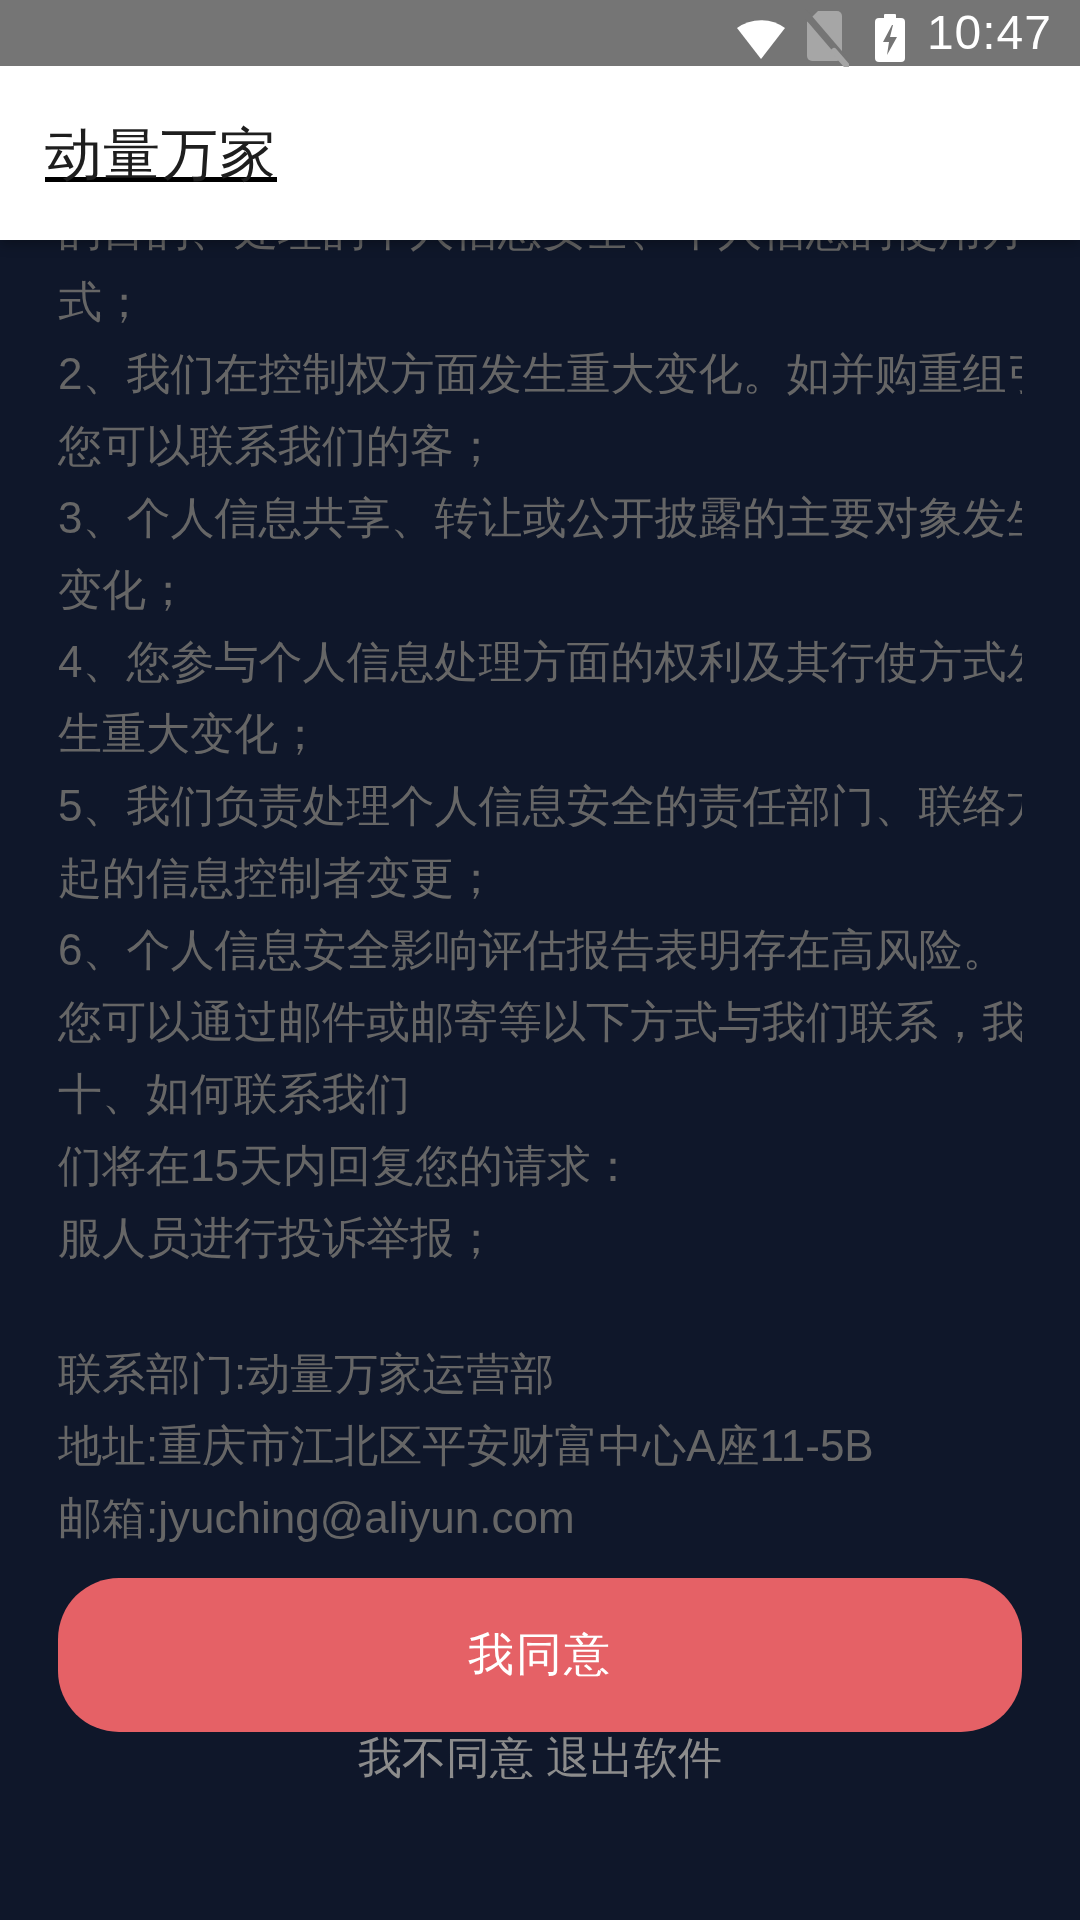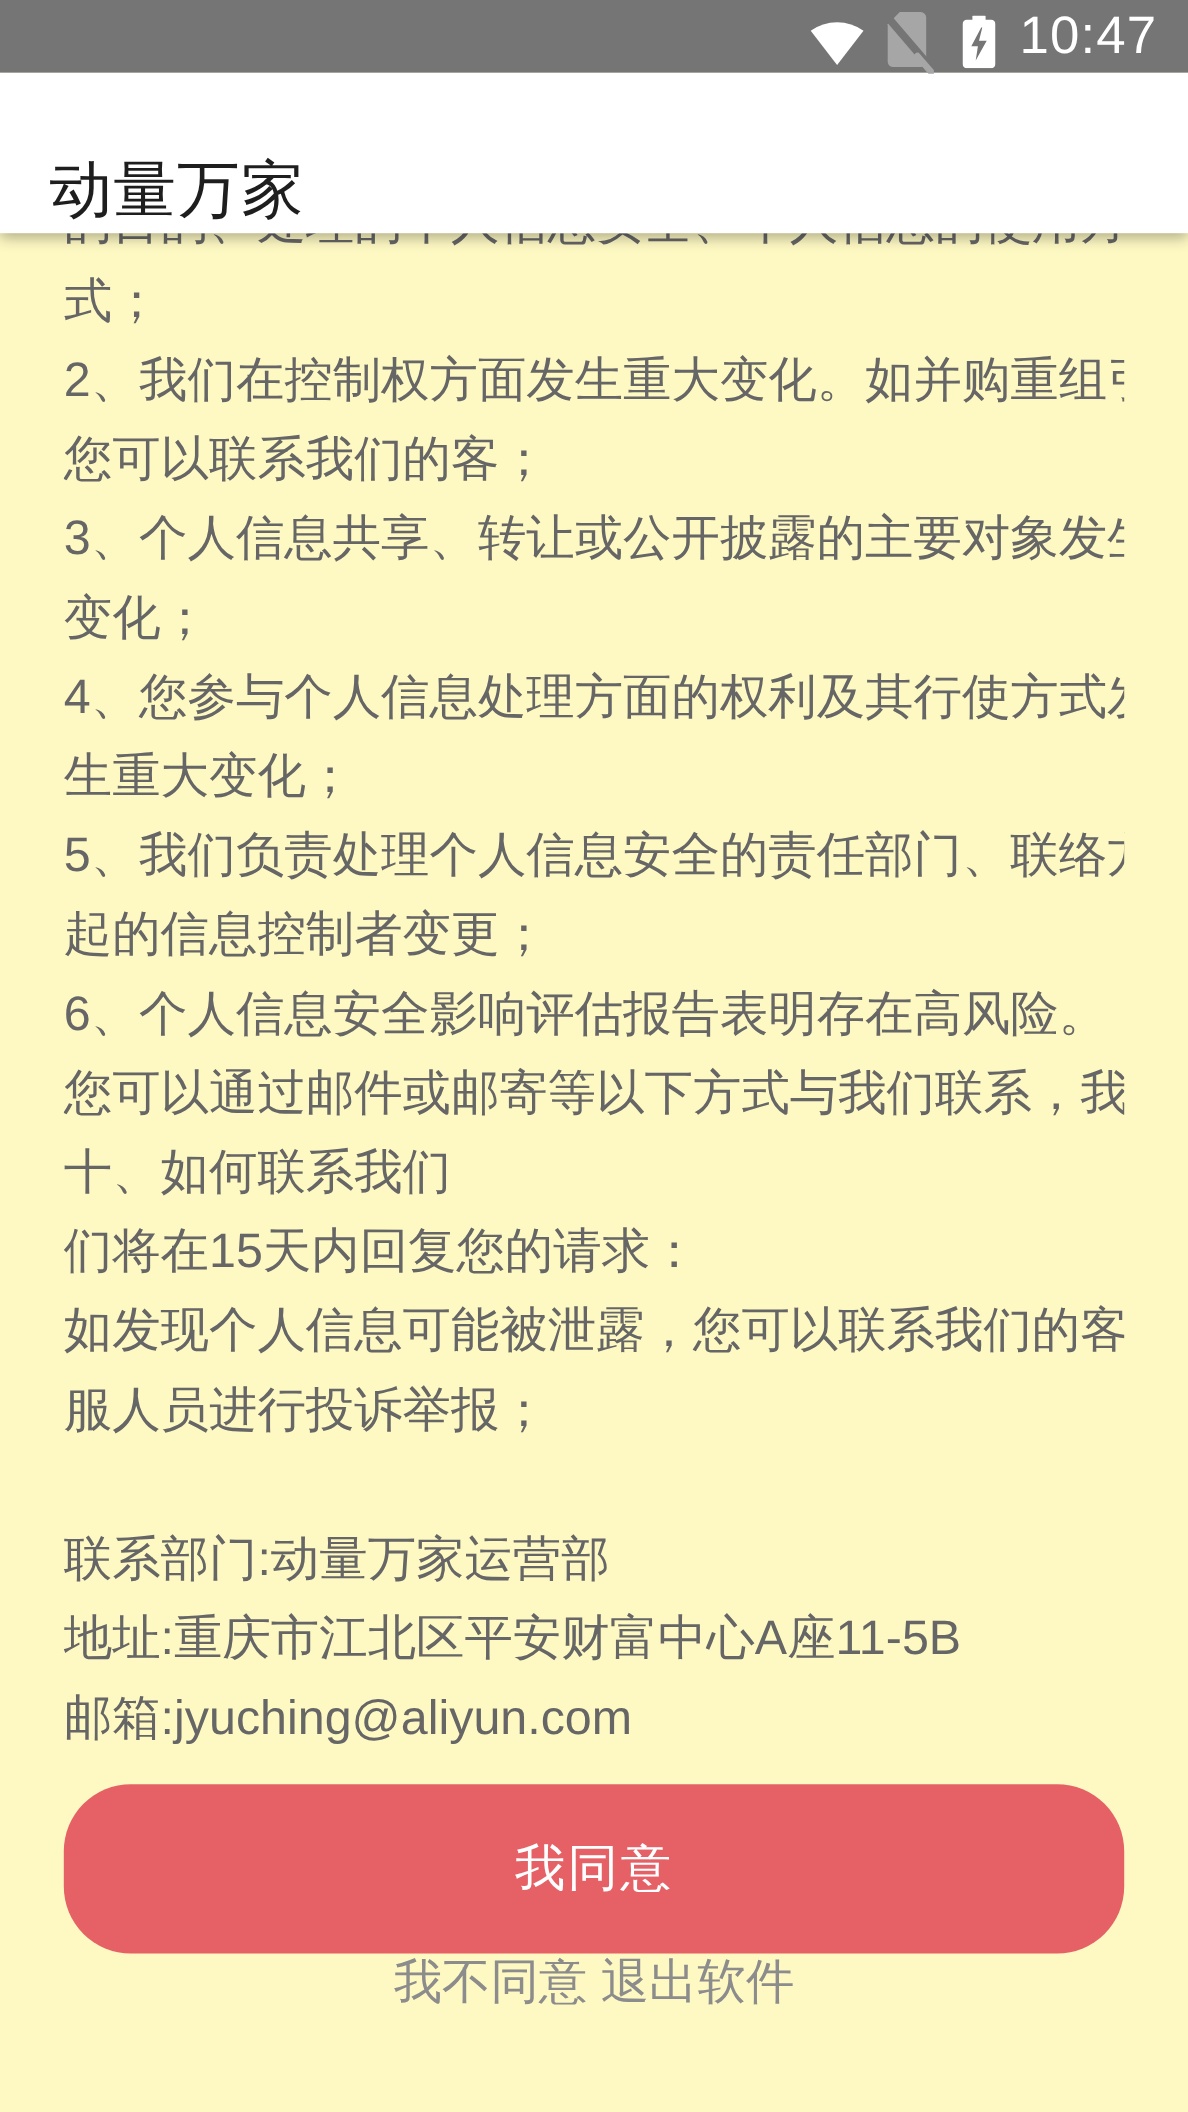--- a/index.html
+++ b/index.html
@@ -2,21 +2,21 @@
 <html><head>
 <meta charset="utf-8">
 <style>
   html, body { margin: 0; padding: 0; background: #e0e0e0; }
   * { box-sizing: border-box; }
 
   .phone {
     position: relative;
     width: 1080px;
     height: 1920px;
-    background: #fef9c3;
+    background: #0f172a;
     overflow: hidden;
     font-family: "Liberation Sans", "DejaVu Sans", sans-serif;
   }
 
   
   .status-bar {
     position: relative;
     z-index: 3;
     height: 66px;
     background: #757575;
@@ -33,26 +33,27 @@
     color: #ffffff;
     font-size: 48px;
     line-height: 66px;
     letter-spacing: 1px;
   }
 
   
   .app-bar {
     position: relative;
     z-index: 2;
-    height: 146px;
+    height: 174px;
     background: #ffffff;
     display: flex;
-    align-items: flex-end;
+    align-items: center;
     padding-left: 45px;
     box-shadow: 0 4px 12px rgba(0,0,0,0.30);
+    text-decoration: underline;
   }
   .app-title {
     font-size: 57px;
     color: #1e1e1e;
     letter-spacing: 1px;
     padding-top: 4px;
   }
 
   
   .content {
@@ -133,21 +134,20 @@
       <div class="line">3、个人信息共享、转让或公开披露的主要对象发生</div>
       <div class="line">变化；</div>
       <div class="line">4、您参与个人信息处理方面的权利及其行使方式发</div>
       <div class="line">生重大变化；</div>
       <div class="line">5、我们负责处理个人信息安全的责任部门、联络方</div>
       <div class="line">起的信息控制者变更；</div>
       <div class="line">6、个人信息安全影响评估报告表明存在高风险。</div>
       <div class="line">您可以通过邮件或邮寄等以下方式与我们联系，我</div>
       <div class="line">十、如何联系我们</div>
       <div class="line">们将在15天内回复您的请求：</div>
-      <div class="line">如发现个人信息可能被泄露，您可以联系我们的客</div>
       <div class="line">服人员进行投诉举报；</div>
 
       <div class="para-spacer"></div>
 
       <div class="line">联系部门:动量万家运营部</div>
       <div class="line">地址:重庆市江北区平安财富中心A座11-5B</div>
       <div class="line">邮箱:jyuching@aliyun.com</div>
     </div>
 
     <button class="agree-btn">我同意</button>

